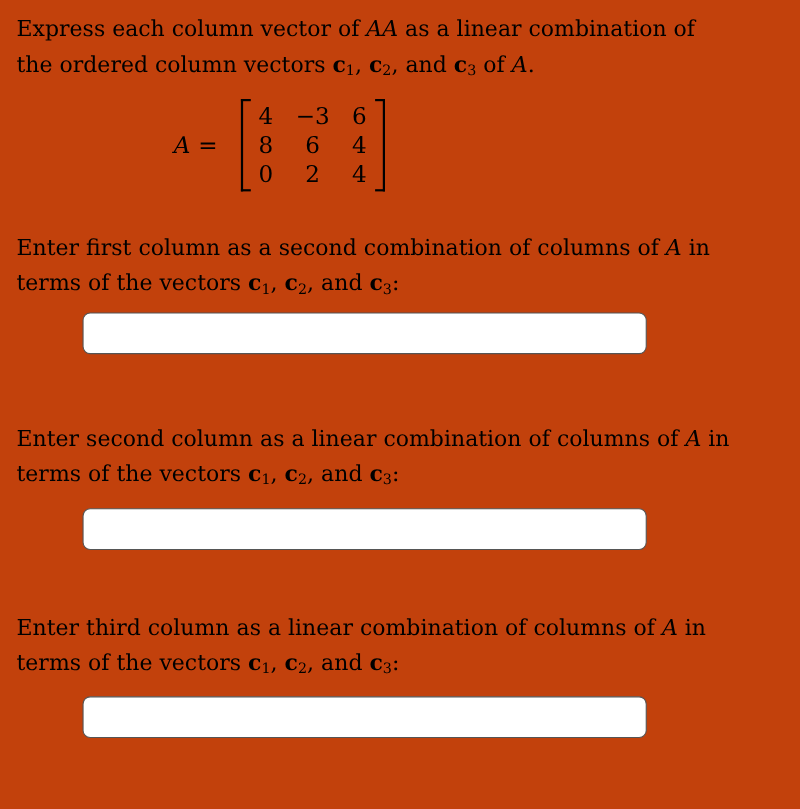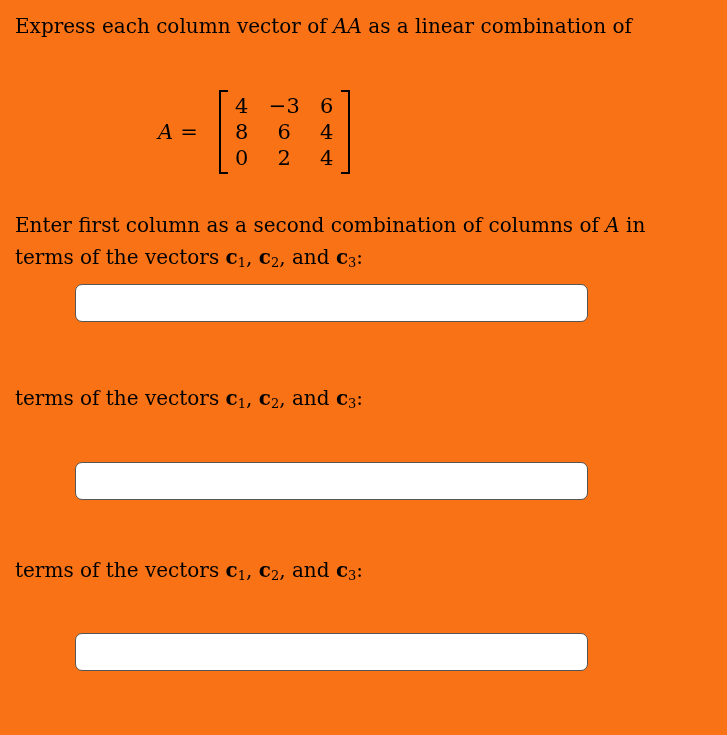--- a/index.html
+++ b/index.html
@@ -4,21 +4,21 @@
 <style>
   html, body {
     margin: 0;
     padding: 0;
     background: #ffffff;
   }
   .page {
     position: relative;
     width: 727px;
     height: 735px;
-    background: #f97316;
+    background: #c2410c;
     color: #000000;
     font-family: "DejaVu Serif", "Liberation Serif", serif;
     overflow: hidden;
   }
   .para {
     position: absolute;
     left: 15px;
     font-size: 20px;
     line-height: 32px;
     white-space: nowrap;
@@ -92,20 +92,21 @@
     outline: none;
   }
 </style>
 </head>
 <body>
 
 <div class="page">
 
   <div class="para" style="top:10px">
     <div><span>Express each column vector of </span><span class="it">AA</span><span> as a linear combination of</span></div>
+    <div><span>the ordered column vectors </span><span class="vec">c</span><sub class="vsub">1</sub><span>, </span><span class="vec">c</span><sub class="vsub">2</sub><span>, and </span><span class="vec">c</span><sub class="vsub">3</sub><span> of </span><span class="it">A</span><span>.</span></div>
   </div>
 
   <div class="matrix">
     <span class="mlabel"><span class="it">A</span><span class="eq">=</span></span>
     <span class="lbr"></span>
     <span class="mgrid">
       <span class="mcell">4</span>
       <span class="mcell">−3</span>
       <span class="mcell">6</span>
       <span class="mcell">8</span>
@@ -118,22 +119,24 @@
     <span class="rbr"></span>
   </div>
 
   <div class="para" style="top:209px">
     <div><span>Enter first column as a second combination of columns of </span><span class="it">A</span><span> in</span></div>
     <div><span>terms of the vectors </span><span class="vec">c</span><sub class="vsub">1</sub><span>, </span><span class="vec">c</span><sub class="vsub">2</sub><span>, and </span><span class="vec">c</span><sub class="vsub">3</sub><span>:</span></div>
   </div>
   <input type="text" class="answer" style="top: 284px;" value="">
 
   <div class="para" style="top:382px">
+    <div><span>Enter second column as a linear combination of columns of </span><span class="it">A</span><span> in</span></div>
     <div><span>terms of the vectors </span><span class="vec">c</span><sub class="vsub">1</sub><span>, </span><span class="vec">c</span><sub class="vsub">2</sub><span>, and </span><span class="vec">c</span><sub class="vsub">3</sub><span>:</span></div>
   </div>
   <input type="text" class="answer" style="top: 462px;" value="">
 
   <div class="para" style="top:554px">
+    <div><span>Enter third column as a linear combination of columns of </span><span class="it">A</span><span> in</span></div>
     <div><span>terms of the vectors </span><span class="vec">c</span><sub class="vsub">1</sub><span>, </span><span class="vec">c</span><sub class="vsub">2</sub><span>, and </span><span class="vec">c</span><sub class="vsub">3</sub><span>:</span></div>
   </div>
   <input type="text" class="answer" style="top: 633px;" value="">
 
 </div>
 
 </body></html>

